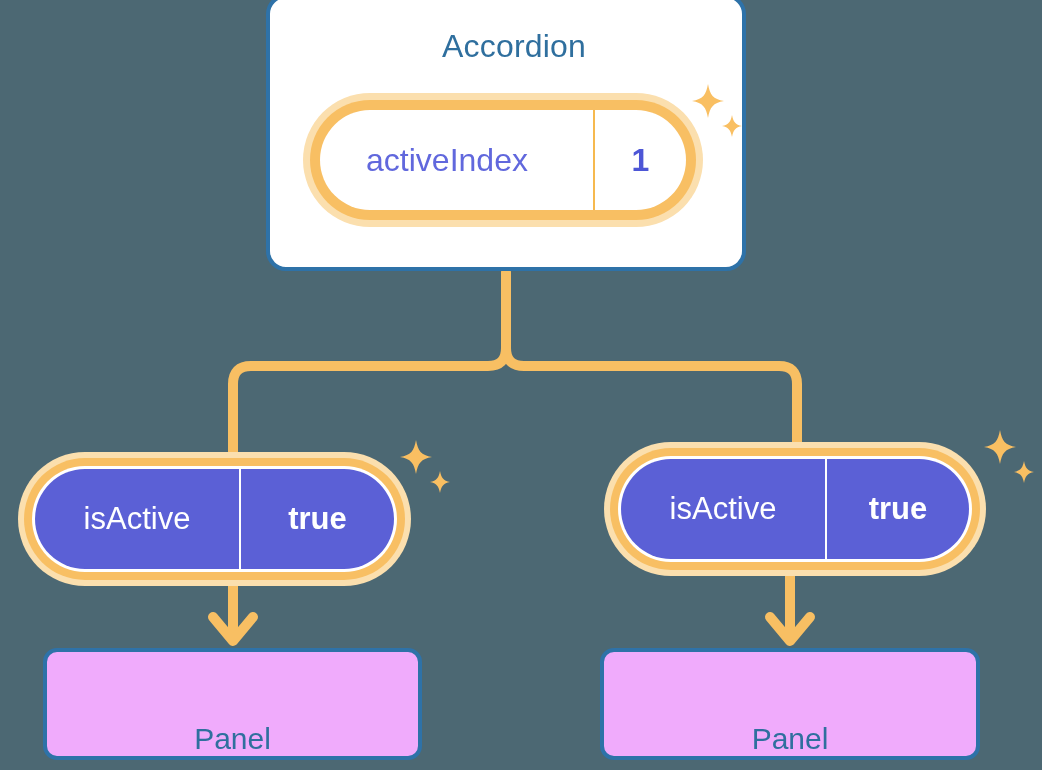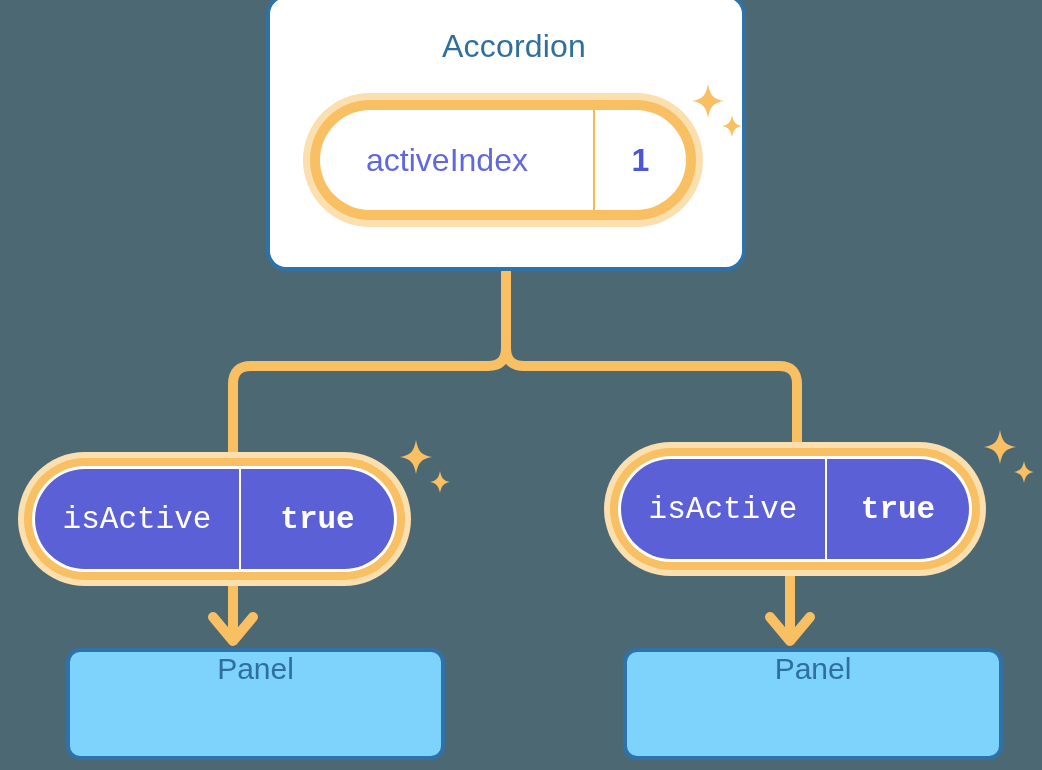--- a/index.html
+++ b/index.html
@@ -76,43 +76,42 @@
     flex:0 0 275px;color:#6168dd;font-size:32px;
     border-right:2px solid #f6b94f;
     padding-right:19px;
   }
   #pill-activeindex .cellval{flex:1;color:#4d56d6;font-size:32px;font-weight:bold;}
 
   
   .pill-purple .glow{left:0;top:0;right:0;bottom:0;}
   .pill-purple .ring{left:6px;top:6px;right:6px;bottom:6px;}
   .pill-purple .whitering{position:absolute;left:14px;top:14px;right:14px;bottom:14px;border-radius:999px;background:#ffffff;}
-  .pill-purple .body{left:17px;top:17px;right:17px;bottom:17px;background:#5b60d6;font-family:Liberation Mono, monospace;}
+  .pill-purple .body{left:17px;top:17px;right:17px;bottom:17px;background:#5b60d6;}
   .pill-purple .cellkey{color:#ffffff;font-size:31px;border-right:2px solid #ffffff;}
   .pill-purple .cellval{color:#ffffff;font-size:31px;font-weight:bold;}
 
   #pill-isactive-left{left:18px;top:452px;width:393px;height:134px;}
   #pill-isactive-left .cellkey{flex:0 0 206px;}
   #pill-isactive-left .cellval{flex:1;}
 
   #pill-isactive-right{left:604px;top:442px;width:382px;height:134px;}
   #pill-isactive-right .cellkey{flex:0 0 206px;}
   #pill-isactive-right .cellval{flex:1;}
 
   
   .panel{
     position:absolute;
-    background:#7dd3fc;
+    background:#f0abfc;
     border:4px solid #2e72a8;
     border-radius:14px;
     box-sizing:border-box;
-    display:flex;align-items:flex-start;justify-content:center;
+    display:flex;align-items:flex-end;justify-content:center;
     color:#2f6f9e;font-size:30px;
     z-index:3;
-    margin-left:23px;
   }
   #panel-left{left:43px;top:648px;width:379px;height:112px;}
   #panel-right{left:600px;top:648px;width:380px;height:112px;}
 
   
   .sparkles{position:absolute;z-index:5;pointer-events:none;}
   #sparkles-accordion{left:688px;top:84px;width:60px;height:62px;}
   #sparkles-left{left:396px;top:440px;width:60px;height:62px;}
   #sparkles-right{left:980px;top:430px;width:60px;height:62px;}
 </style>

